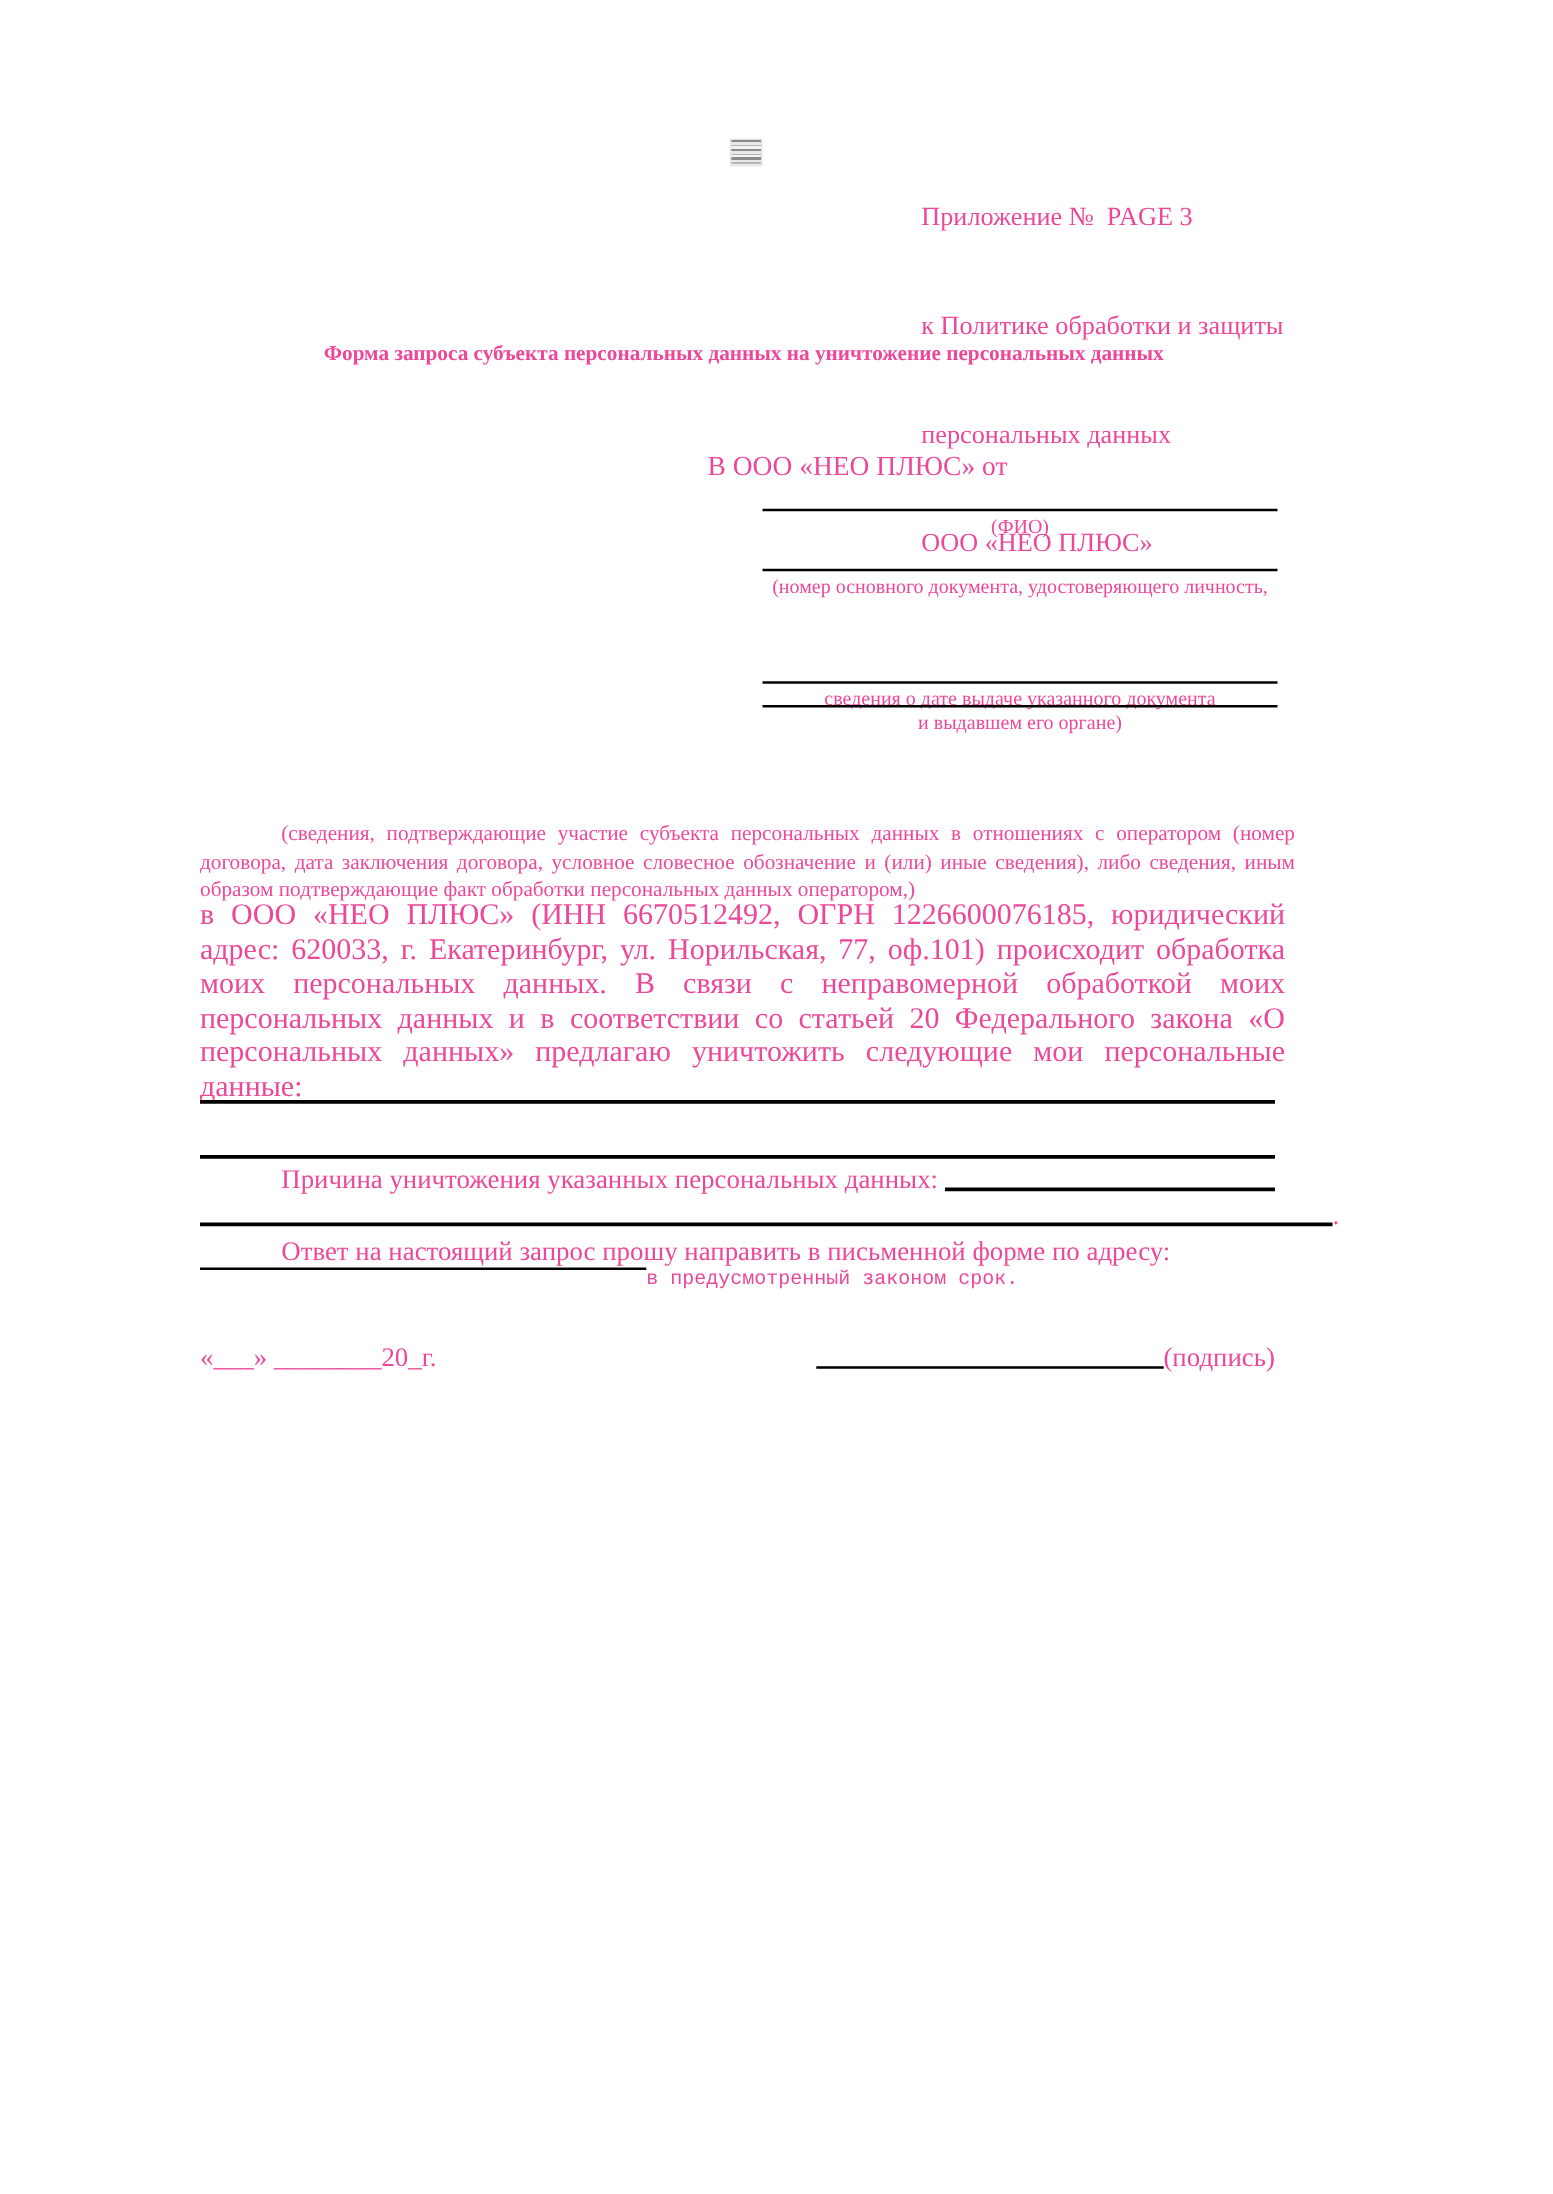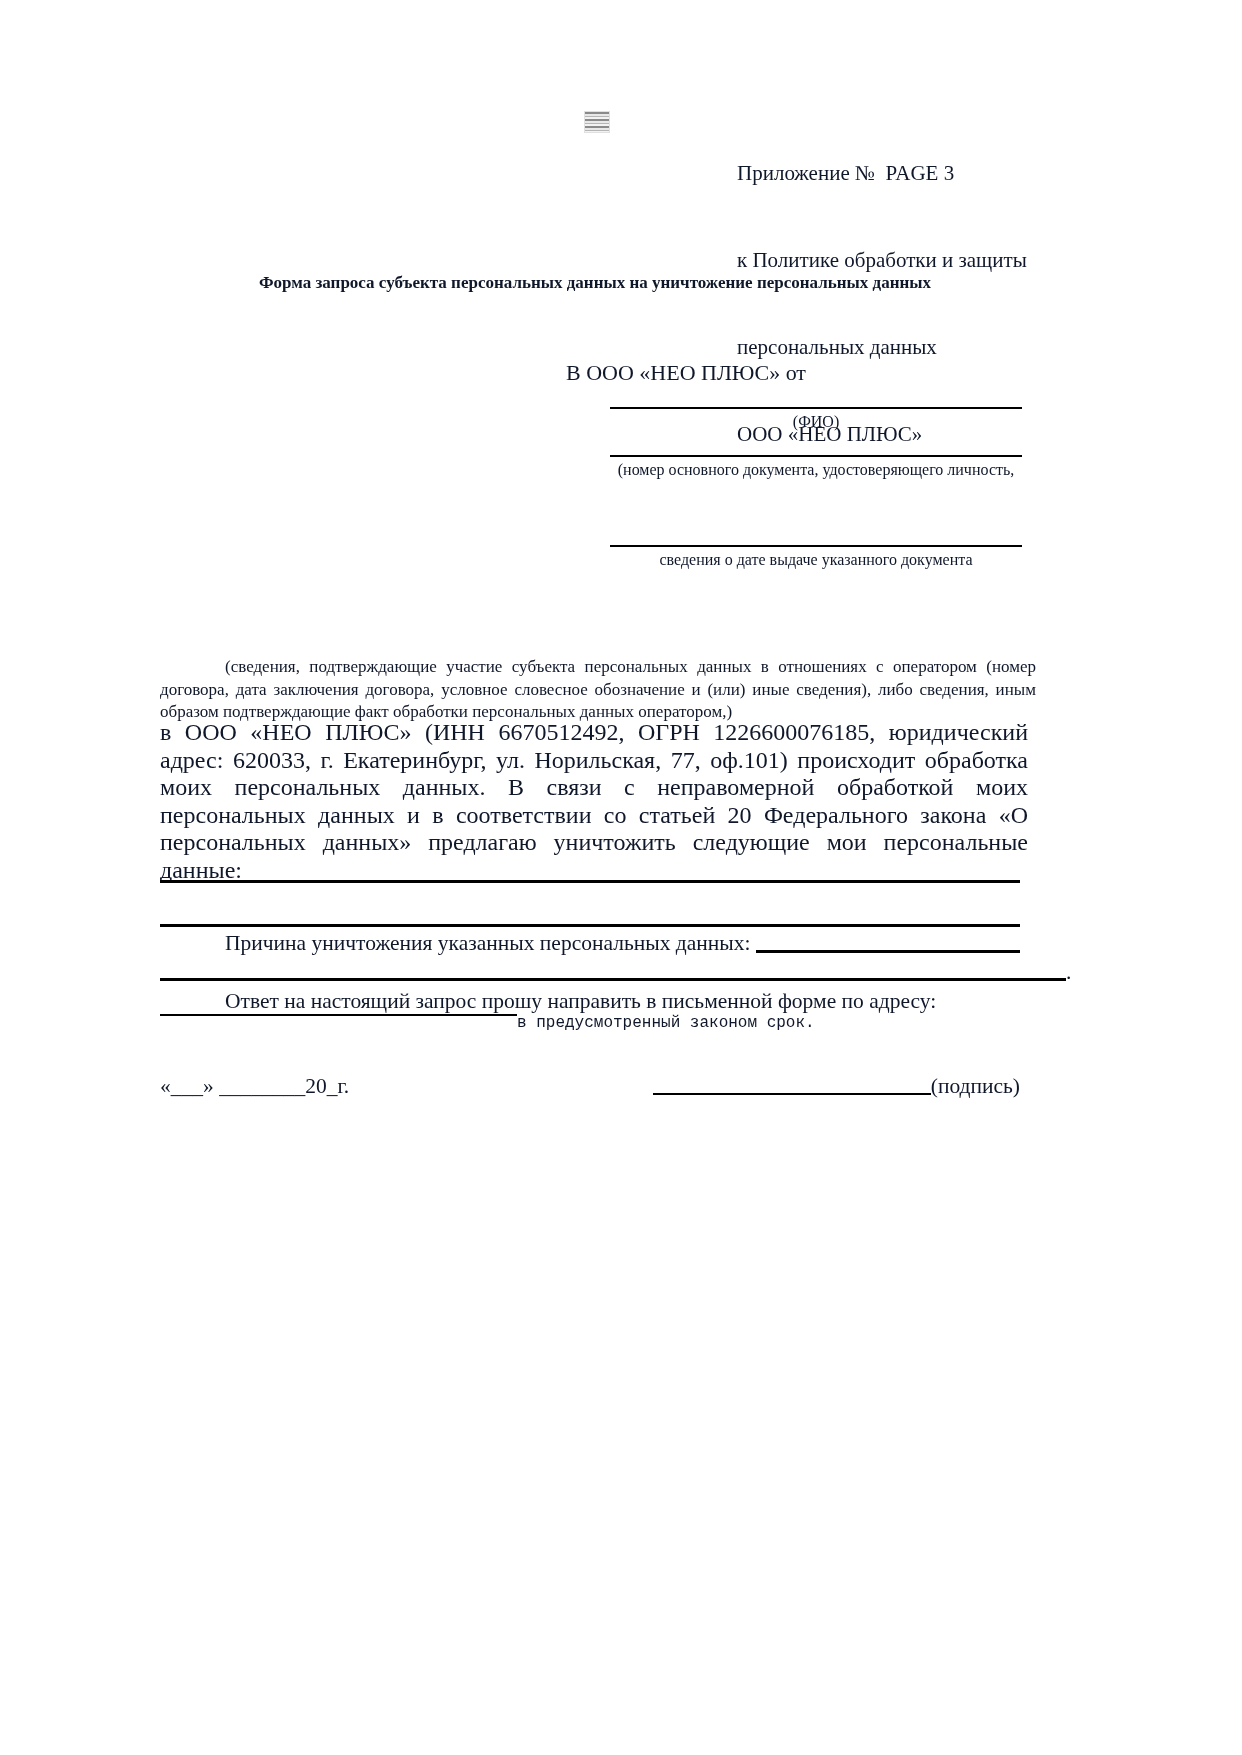--- a/index.html
+++ b/index.html
@@ -1,21 +1,21 @@
 <!DOCTYPE html>
 <html><head>
 <meta charset="utf-8">
 <style>
   html,body{margin:0;padding:0;background:#fff;}
   .page{
     position:relative;
     width:1242px;height:1437px;
     background:#ffffff;
     font-family:"Liberation Serif","DejaVu Serif",serif;
-    color:#0f172a;
+    color:#ec4899;
     overflow:hidden;
   }
   
   .artifact{
     position:absolute;left:585px;top:112px;width:24px;height:20px;
     background:
       repeating-linear-gradient(180deg,#8a8a8a 0 2px,#e8e8e8 2px 4px,#b5b5b5 4px 5px,#f2f2f2 5px 7px);
     outline:1px solid #e0e0e0;
   }
   .header-block{
@@ -101,20 +101,24 @@
   <div class="blank-row" style="top:455px;">
     <div class="row-line"></div>
     <div class="row-caption">(номер основного документа, удостоверяющего личность,</div>
   </div>
 
   <div class="blank-row" style="top:517px;margin-top:28px;">
     <div class="row-line"></div>
     <div class="row-caption">сведения о дате выдаче указанного документа</div>
   </div>
 
+  <div class="blank-row" style="top:564px;">
+    <div class="row-line"></div>
+    <div class="row-caption">и выдавшем его органе)</div>
+  </div>
 
 
   <div class="fine-print">(сведения, подтверждающие участие субъекта персональных данных в отношениях с оператором (номер договора, дата заключения договора, условное словесное обозначение и (или) иные сведения), либо сведения, иным образом подтверждающие факт обработки персональных данных оператором,)</div>
 
   <div class="body-par">в ООО «НЕО ПЛЮС» (ИНН 6670512492, ОГРН 1226600076185, юридический адрес: 620033, г. Екатеринбург, ул. Норильская, 77, оф.101) происходит обработка моих персональных данных. В связи с неправомерной обработкой моих персональных данных и в соответствии со статьей 20 Федерального закона «О персональных данных» предлагаю уничтожить следующие мои персональные данные:</div>
 
   <div class="rule rule-a"></div>
   <div class="rule rule-b"></div>
 
   <div class="reason-row">

